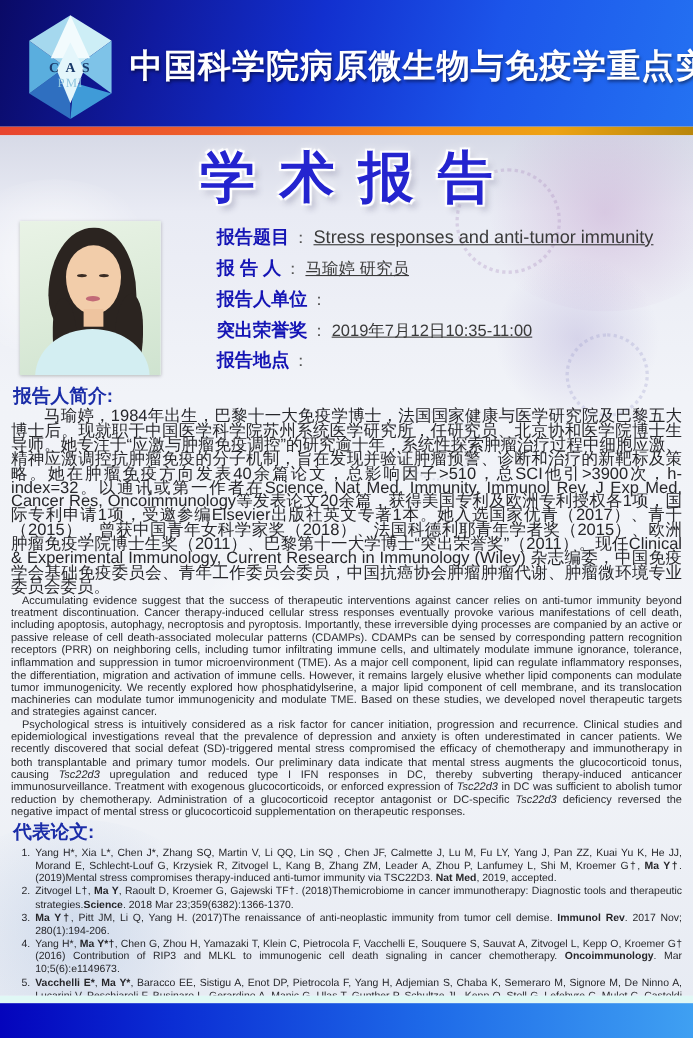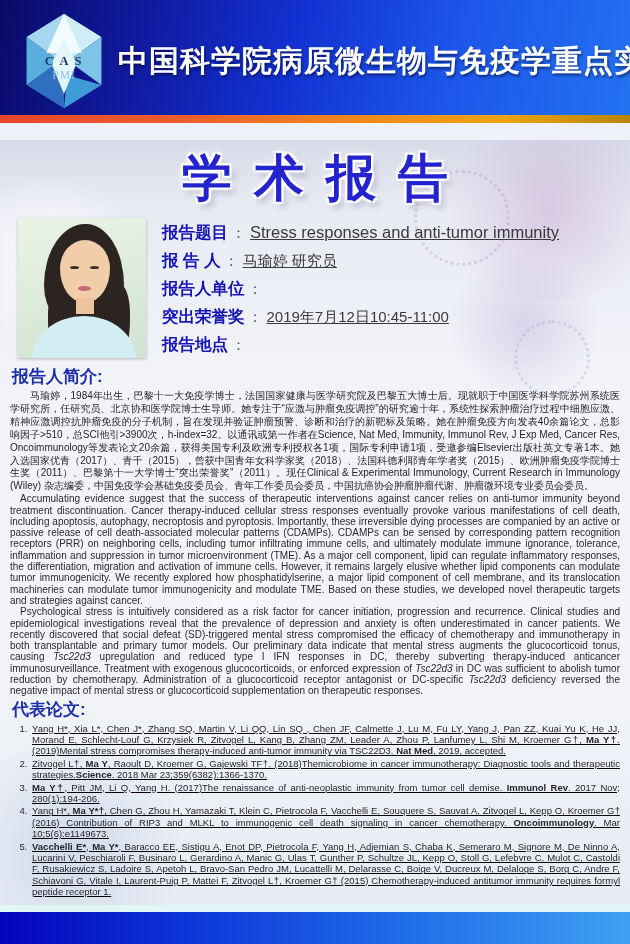--- a/index.html
+++ b/index.html
@@ -17,39 +17,39 @@
   }
   .logo{position:absolute;left:18px;top:12px;width:92px;height:98px;}
   .hdr-titles{flex:1;text-align:right;padding:6px 14px 0 118px;}
   .hdr-line{color:#ffffff;font-weight:bold;font-size:30px;line-height:38px;letter-spacing:1px;
     text-shadow:1px 2px 3px rgba(0,0,20,.55);white-space:nowrap;}
   
   .divider{height:8px;flex:0 0 8px;
     background:linear-gradient(90deg,#e8452f 0%,#ee5f2a 30%,#f58d1c 60%,#eda314 80%,#b8860b 100%);}
   
   .main{flex:1;position:relative;overflow:hidden;
-    background:linear-gradient(180deg,#d7dae7 0%,#e9ebf4 9%,#f1f3f8 30%,#f2f4f8 70%,#e7ebf3 100%);margin-top:17px;}
+    background:linear-gradient(180deg,#d7dae7 0%,#e9ebf4 9%,#f1f3f8 30%,#f2f4f8 70%,#e7ebf3 100%);}
   .wm{position:absolute;border-radius:50%;pointer-events:none;}
   .wm1{width:240px;height:180px;right:-40px;top:-20px;background:radial-gradient(circle,rgba(190,150,200,.40),rgba(190,150,200,0) 70%);}
   .wm2{width:150px;height:150px;right:30px;top:110px;background:radial-gradient(circle,rgba(170,160,210,.35),rgba(170,160,210,0) 70%);}
   .wm3{width:90px;height:90px;right:120px;top:30px;border:3px dotted rgba(170,140,190,.30);}
   .wm4{width:70px;height:70px;right:40px;top:180px;border:3px dotted rgba(150,150,200,.28);}
   .wm5{width:200px;height:160px;left:-50px;top:40px;background:radial-gradient(circle,rgba(255,255,255,.8),rgba(255,255,255,0) 70%);}
   .wm6{width:260px;height:200px;left:-60px;bottom:-40px;background:radial-gradient(circle,rgba(160,185,220,.35),rgba(160,185,220,0) 70%);}
   .wm7{width:120px;height:120px;left:180px;top:380px;background:radial-gradient(circle,rgba(255,255,255,.65),rgba(255,255,255,0) 70%);}
   .wm8{width:60px;height:60px;right:200px;top:250px;border:2px dotted rgba(160,160,200,.25);}
   .content{position:relative;z-index:2;}
   
   .banner{height:76px;display:flex;align-items:center;justify-content:center;}
   .banner-title{
     font-size:50px;font-weight:bold;color:#2424cf;letter-spacing:22px;padding-left:22px;
     text-shadow:2px 2px 1px #ffffff,-2px -2px 1px #ffffff,2px -2px 1px #ffffff,-2px 2px 1px #ffffff,0 0 10px #ffffff,4px 5px 6px rgba(90,90,130,.45);
   }
   
-  .info{display:flex;padding:2px 10px 0 18px;height:146px;}
+  .info{display:flex;padding:2px 10px 0 18px;height:146px;gap:35px;}
   .photo{width:128px;height:140px;flex:0 0 128px;position:relative;overflow:hidden;
     background:linear-gradient(165deg,#e9f3e6 0%,#dcebd9 55%,#cfe3d0 100%);
     box-shadow:0 1px 3px rgba(0,0,0,.25);}
   .ph-hair{position:absolute;left:26px;top:6px;width:80px;height:108px;background:#2b2420;border-radius:52% 48% 46% 50%/58% 58% 44% 44%;}
   .ph-hairL{position:absolute;left:30px;top:70px;width:22px;height:68px;background:#2b2420;border-radius:40% 60% 30% 50%;}
   .ph-hairR{position:absolute;left:86px;top:66px;width:26px;height:74px;background:#2b2420;border-radius:60% 40% 50% 30%;}
   .ph-face{position:absolute;left:42px;top:22px;width:50px;height:62px;background:#f2cdaa;border-radius:50% 50% 46% 46%/46% 46% 54% 54%;}
   .ph-eyeL{position:absolute;left:52px;top:48px;width:9px;height:3px;background:#3a2c24;border-radius:50%;}
   .ph-eyeR{position:absolute;left:72px;top:48px;width:9px;height:3px;background:#3a2c24;border-radius:50%;}
   .ph-lip{position:absolute;left:60px;top:68px;width:13px;height:5px;background:#c26a77;border-radius:50%;}
@@ -57,23 +57,23 @@
   .ph-body{position:absolute;left:14px;bottom:-6px;width:104px;height:48px;background:#d3eef2;border-radius:50% 50% 0 0/90% 90% 0 0;}
   .rows{flex:1;padding:4px 0 0 16px;}
   .row{display:flex;align-items:baseline;height:28px;white-space:nowrap;}
   .row-label{color:#1515b5;font-weight:bold;font-size:16.5px;}
   .row-colon{color:#555;font-size:15px;padding:0 4px 0 3px;}
   .row-value{color:#3a3a3a;font-size:15px;text-decoration:underline;}
   .row-value.en{font-size:16.5px;}
   
   .sec{padding:0 10px;}
   .sec-h{color:#1b2da8;font-weight:bold;font-size:17px;line-height:22px;margin:2px 0 2px 2px;}
-  .bio-text{font-size:10px;line-height:12.9px;color:#26262a;text-align:justify;text-indent:2em;}
+  .bio-text{font-size:15px;line-height:12.9px;color:#26262a;text-align:justify;text-indent:2em;}
   .abs-p{font-size:10px;line-height:11.3px;color:#2a2a2e;text-align:justify;text-indent:1em;margin:0;}
-  .papers-ol{margin:2px 0 0 0;padding:0 0 0 20px;text-decoration:underline;}
+  .papers-ol{margin:2px 0 0 0;padding:0 0 0 20px;}
   .papers-ol li{font-size:9.5px;line-height:11.4px;color:#26262a;text-align:justify;margin:0 0 1px 0;padding-left:2px;}
   .b{font-weight:bold;}
   .i{font-style:italic;}
   
   .f-strip{height:7px;flex:0 0 7px;background:#e0f8f5;}
   .f-bar{height:32px;flex:0 0 32px;
     background:linear-gradient(90deg,#0404bc 0%,#0b2ed4 25%,#1e6ae8 62%,#3fa0f2 100%);}
 </style>
 </head>
 <body>
@@ -139,21 +139,21 @@
             <span class="row-colon">：</span>
             <span class="row-value">马瑜婷 研究员</span>
           </div>
           <div class="row">
             <span class="row-label">报告人单位</span>
             <span class="row-colon">：</span>
           </div>
           <div class="row">
             <span class="row-label">突出荣誉奖</span>
             <span class="row-colon">：</span>
-            <span class="row-value">2019年7月12日10:45-11:00</span>
+            <span class="row-value">2019年7月12日10:35-11:00</span>
           </div>
           <div class="row">
             <span class="row-label">报告地点</span>
             <span class="row-colon">：</span>
           </div>
         </div>
       </section>
 
       <section class="sec">
         <div class="sec-h">报告人简介:</div>

